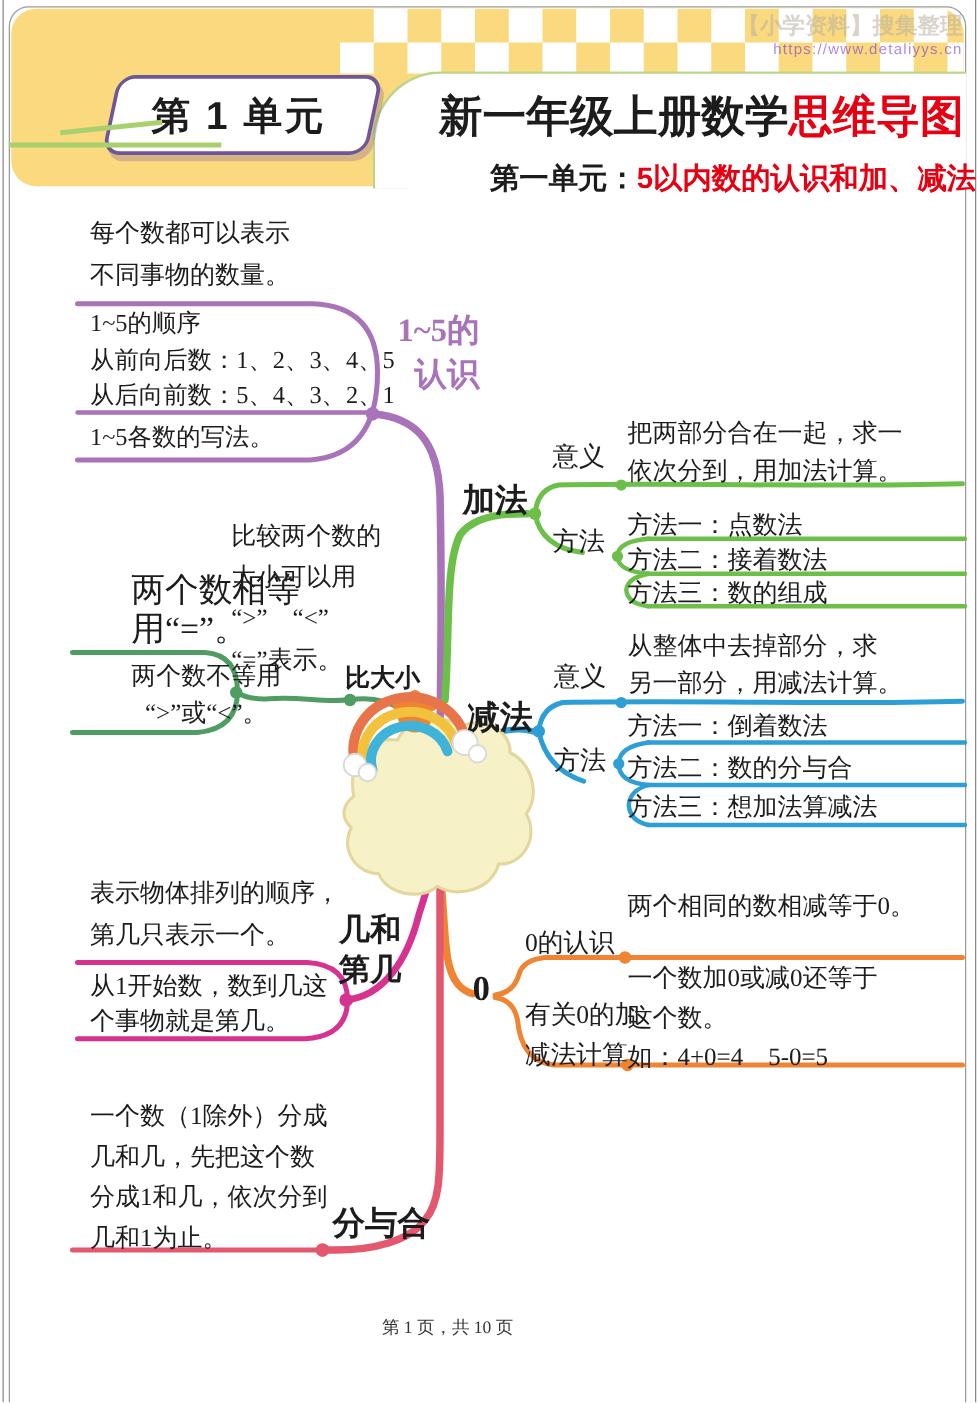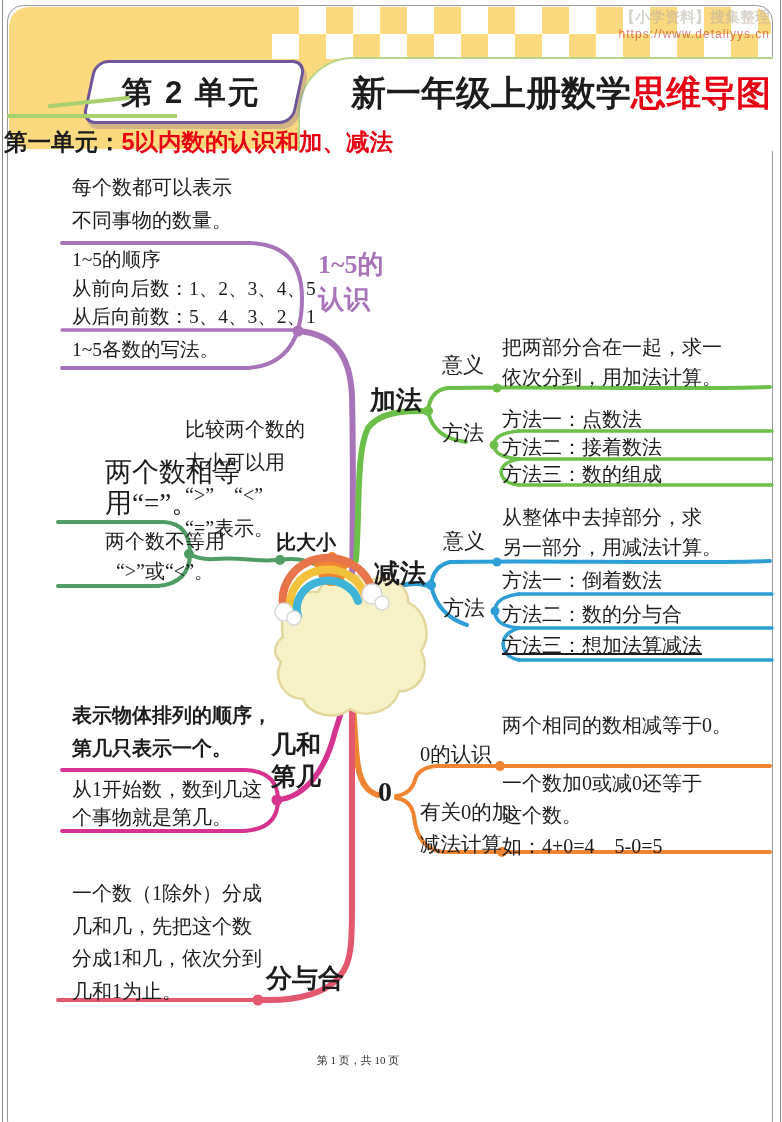--- a/index.html
+++ b/index.html
@@ -4,52 +4,52 @@
 <style>
   html,body{margin:0;padding:0;background:#fff;}
   #page{position:relative;width:782px;height:1122px;background:#fff;overflow:hidden;
         font-family:"Liberation Serif","DejaVu Serif",serif;color:#1c1c1c;}
   .abs{position:absolute;}
   .ln{white-space:nowrap;}
   .sans{font-family:"Liberation Sans","DejaVu Sans",sans-serif;}
   .note{font-size:20px;line-height:33px;}
   .red{color:#e60012;}
   svg{position:absolute;left:0;top:0;}
-  .lbl{font-weight:700;}
+  .lbl{font-weight:700;text-align:right;}
 </style>
 </head>
 <body>
 
 <div id="page">
 
   <div class="abs" style="left:2px;top:0;width:777px;height:1122px;border-left:1px solid #8a8a8a;border-right:1px solid #8a8a8a;"></div>
   <div class="abs" style="left:7px;top:5px;width:764px;height:1130px;border:1.5px solid #9a9a9a;border-radius:16px;"></div>
 
   <div class="abs" style="left:9px;top:7px;width:762px;height:142px;background:#fbd97e;border-radius:20px;"></div>
   <div class="abs" style="left:272px;top:7px;width:499px;height:52px;border-top-right-radius:20px;overflow:hidden;
               background:repeating-conic-gradient(#ffffff 0 25%, rgba(0,0,0,0) 0 50%);background-size:54px 54px;"></div>
 
   <div class="abs sans" style="left:470px;top:8px;width:300px;text-align:right;opacity:.55;">
-    <div class="ln" style="font-size:15px;color:#b9b2a4;font-weight:700;">【小学资料】搜集整理</div>
-    <div class="ln" style="font-size:12px;color:#b91c1c;letter-spacing:1px;">https://www.detaliyys.cn</div>
+    <div class="ln" style="font-size:18px;color:#b9b2a4;font-weight:700;">【小学资料】搜集整理</div>
+    <div class="ln" style="font-size:12px;color:#6d28d9;letter-spacing:1px;">https://www.detaliyys.cn</div>
   </div>
 
   <div class="abs" style="left:298px;top:57px;width:473px;height:92px;background:#fff;border-top-left-radius:55px;
               border-top:2.5px solid #b9d688;border-left:2.5px solid #b9d688;"></div>
   <div class="abs sans" style="left:305px;top:70px;width:466px;text-align:right;font-size:35px;font-weight:700;white-space:nowrap;">
     <span>新一年级上册数学</span><span class="red">思维导图</span>
   </div>
 
   <div class="abs" style="left:88px;top:60px;width:206px;height:58px;background:#fff;border:3px solid #6f5699;border-radius:14px;
               transform:skewX(-12deg);box-shadow:4px 5px 0 rgba(111,86,153,.28);"></div>
-  <div class="abs sans" style="left:88px;top:72px;width:206px;text-align:center;font-size:31px;font-weight:700;letter-spacing:2px;">第 2 单元</div>
+  <div class="abs sans" style="left:88px;top:72px;width:206px;text-align:center;font-size:31px;font-weight:700;letter-spacing:2px;">第 1 单元</div>
   <div class="abs" style="left:48px;top:100px;width:82px;height:3.5px;background:#a9d06e;transform:rotate(-6deg);"></div>
   <div class="abs" style="left:7px;top:114px;width:170px;height:3.5px;background:#a9d06e;"></div>
 
-  <div class="abs sans" style="left:4px;top:126px;width:765px;text-align:left;font-size:23.5px;font-weight:700;white-space:nowrap;">
+  <div class="abs sans" style="left:16px;top:126px;width:765px;text-align:right;font-size:23.5px;font-weight:700;white-space:nowrap;">
     <span>第一单元：</span><span class="red">5以内数的认识和加、减法</span>
   </div>
 
   <svg width="782" height="1122" viewBox="0 0 782 1122" fill="none" stroke-linecap="round" stroke-linejoin="round">
 
     <g stroke="#a873b8">
       <path d="M298,331 C332,334 350,352 352,396 C353,440 353,520 352,585" stroke-width="6"></path>
       <path d="M62,243 H250 Q302,245 302,298 Q302,364 248,368 H62" stroke-width="4"></path>
       <path d="M62,330 H293" stroke-width="3.5"></path>
       <circle cx="298" cy="331" r="5.5" fill="#a873b8" stroke="none"></circle>
@@ -157,40 +157,40 @@
 
   <div class="abs lbl ln" style="left:374px;top:556px;font-size:26px;">减法</div>
   <div class="abs ln" style="left:443px;top:527px;font-size:21px;">意义</div>
   <div class="abs" style="left:502px;top:503px;font-size:20px;line-height:29.5px;">
     <div class="ln">从整体中去掉部分，求</div>
     <div class="ln">另一部分，用减法计算。</div>
   </div>
   <div class="abs ln" style="left:443px;top:594px;font-size:21px;">方法</div>
   <div class="abs ln" style="left:502px;top:567px;font-size:20px;">方法一：倒着数法</div>
   <div class="abs ln" style="left:502px;top:601px;font-size:20px;">方法二：数的分与合</div>
-  <div class="abs ln" style="left:502px;top:632px;font-size:20px;text-decoration:underline;">方法三：想加法算减法</div>
+  <div class="abs ln" style="left:502px;top:632px;font-size:20px;">方法三：想加法算减法</div>
 
   <div class="abs note" style="left:185px;top:413px;">
     <div class="ln">比较两个数的</div>
     <div class="ln">大小可以用</div>
     <div class="ln">“&gt;”　“&lt;”</div>
     <div class="ln">“=”表示。</div>
   </div>
   <div class="abs" style="left:105px;top:457px;font-size:27px;line-height:31px;">
     <div class="ln">两个数相等</div>
     <div class="ln">用“=”。</div>
   </div>
   <div class="abs" style="left:105px;top:526px;font-size:20px;line-height:30px;text-align:center;">
     <div class="ln">两个数不等用</div>
     <div class="ln">“&gt;”或“&lt;”。</div>
   </div>
   <div class="abs lbl ln" style="left:276px;top:529px;font-size:20px;">比大小</div>
 
 
-  <div class="abs note" style="left:72px;top:699px;font-weight:bold;">
+  <div class="abs note" style="left:72px;top:699px;">
     <div class="ln">表示物体排列的顺序，</div>
     <div class="ln">第几只表示一个。</div>
   </div>
   <div class="abs" style="left:72px;top:775px;font-size:20px;line-height:28px;">
     <div class="ln">从1开始数，数到几这</div>
     <div class="ln">个事物就是第几。</div>
   </div>
   <div class="abs lbl" style="left:271px;top:729px;font-size:25px;line-height:32px;">
     <div class="ln">几和</div>
     <div class="ln">第几</div>
@@ -212,15 +212,15 @@
   </div>
 
   <div class="abs" style="left:72px;top:877px;font-size:20px;line-height:32.5px;">
     <div class="ln">一个数（1除外）分成</div>
     <div class="ln">几和几，先把这个数</div>
     <div class="ln">分成1和几，依次分到</div>
     <div class="ln">几和1为止。</div>
   </div>
   <div class="abs lbl ln" style="left:266px;top:961px;font-size:26px;">分与合</div>
 
-  <div class="abs ln" style="left:0;top:1053px;width:716px;text-align:center;font-size:11px;color:#333;">第 1 页，共 10 页</div>
+  <div class="abs ln" style="left:0;top:1053px;width:716px;text-align:center;font-size:14px;color:#333;">第 1 页，共 10 页</div>
 
 </div>
 
 </body></html>

